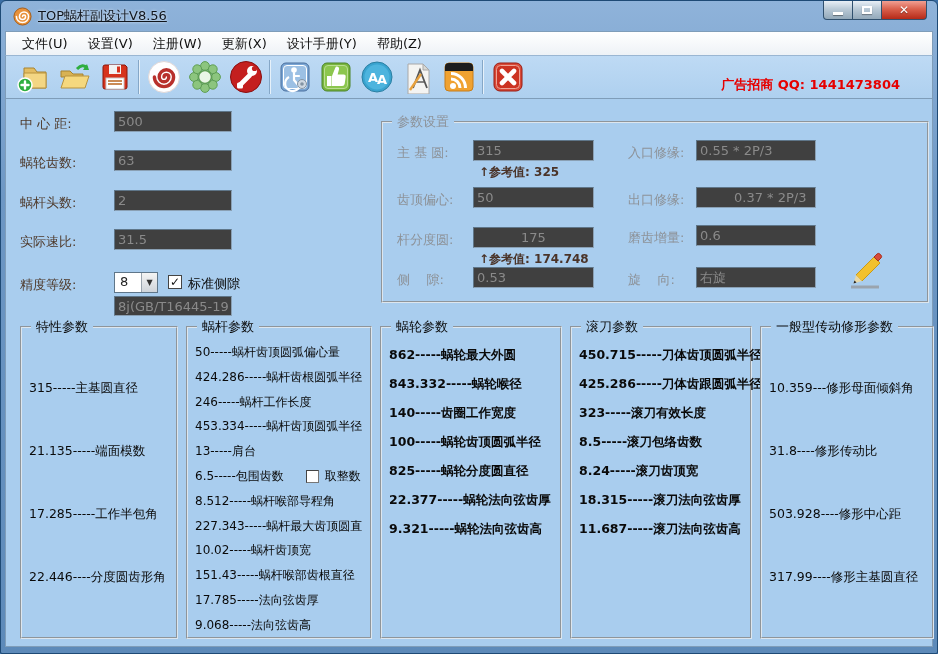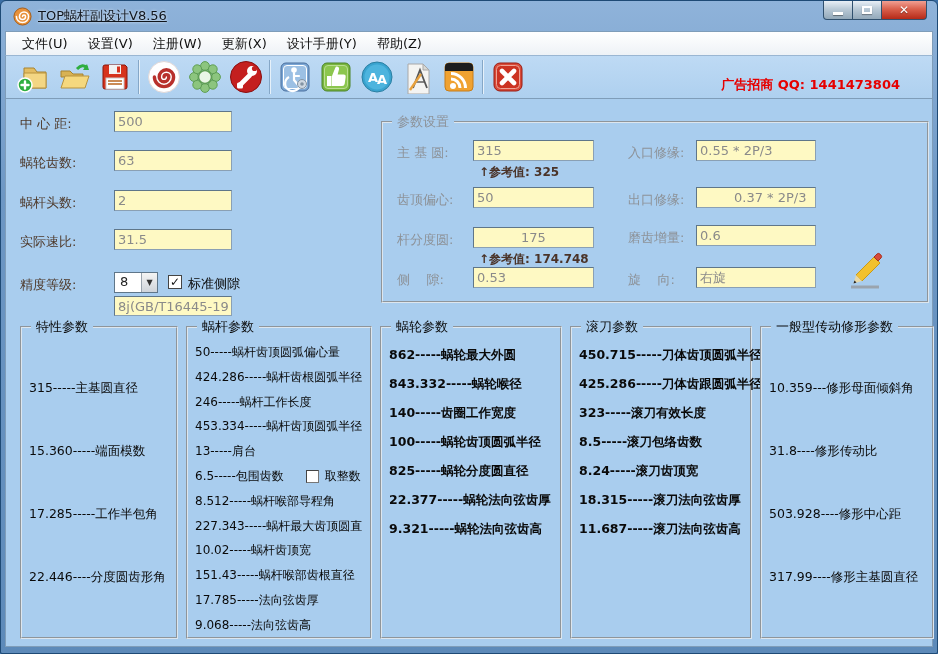--- a/index.html
+++ b/index.html
@@ -34,21 +34,21 @@
              display:flex; align-items:center; padding-left:6px; position:relative; }
   .tool { width:41px; height:40px; display:flex; align-items:center; justify-content:center; }
   .tool svg { width:34px; height:34px; }
   .tb-sep { width:2px; height:34px; margin:0 3px;
             background:linear-gradient(to right,#85a7c7 50%,#e6f1fa 50%); }
   .ad-text { position:absolute; right:32px; bottom:4px; color:#e60000; font-size:13px; font-weight:bold; }
 
   
   .main { position:relative; height:548px; background:#a9cdee; border:1px solid #7f9db9; border-top:none; }
   .lbl { position:absolute; font-size:13px; color:#4e392a; white-space:pre; }
-  .field { position:absolute; height:21px; background:#fef9c3; border:1px solid #8aa0b4;
+  .field { position:absolute; height:21px; background:#404040; border:1px solid #8aa0b4;
            border-top-color:#5f7689; border-left-color:#5f7689;
            font-family:"DejaVu Sans",sans-serif; font-size:13px; color:#8a8a8a; padding:0 3px; }
   .checkbox { position:absolute; width:14px; height:14px; background:#fff; border:1px solid #444;
               display:flex; align-items:center; justify-content:center; font-size:12px; font-weight:bold; color:#111; }
   .cb-label { position:absolute; font-size:13px; color:#0a0a0a; }
 
   .dropdown { position:absolute; width:44px; height:21px; background:#fff; border:1px solid #5f7689; display:flex; }
   .dd-value { flex:1; font-size:13px; color:#222; padding:1px 0 0 5px; }
   .dd-btn { width:16px; background:linear-gradient(#f4f4f4,#cfd4da); border-left:1px solid #9aa4ae;
             display:flex; align-items:center; justify-content:center; font-size:8px; color:#333; }
@@ -278,21 +278,21 @@
         <path d="M11 24 l6 6 -8.5 2.5 z" fill="#e8d9a8"></path>
         <path d="M8.5 32.5 l3 -1 -2 -2 z" fill="#222"></path>
         <path d="M6 36 h28" stroke="#9aa4ae" stroke-width="3"></path>
       </svg>
     </div>
 
     <div class="groupbox" style="left:14px; top:227px; width:158px; height:313px;">
       <span class="legend dark">特性参数</span>
       <div class="panel-rows rows-loose">
         <div class="prow">315-----主基圆直径</div>
-        <div class="prow">15.360-----端面模数</div>
+        <div class="prow">21.135-----端面模数</div>
         <div class="prow">17.285-----工作半包角</div>
         <div class="prow">22.446----分度圆齿形角</div>
       </div>
     </div>
 
     <div class="groupbox" style="left:180px; top:227px; width:186px; height:313px;">
       <span class="legend dark">蜗杆参数</span>
       <div class="panel-rows rows-tight">
         <div class="prow">50-----蜗杆齿顶圆弧偏心量</div>
         <div class="prow">424.286-----蜗杆齿根圆弧半径</div>

